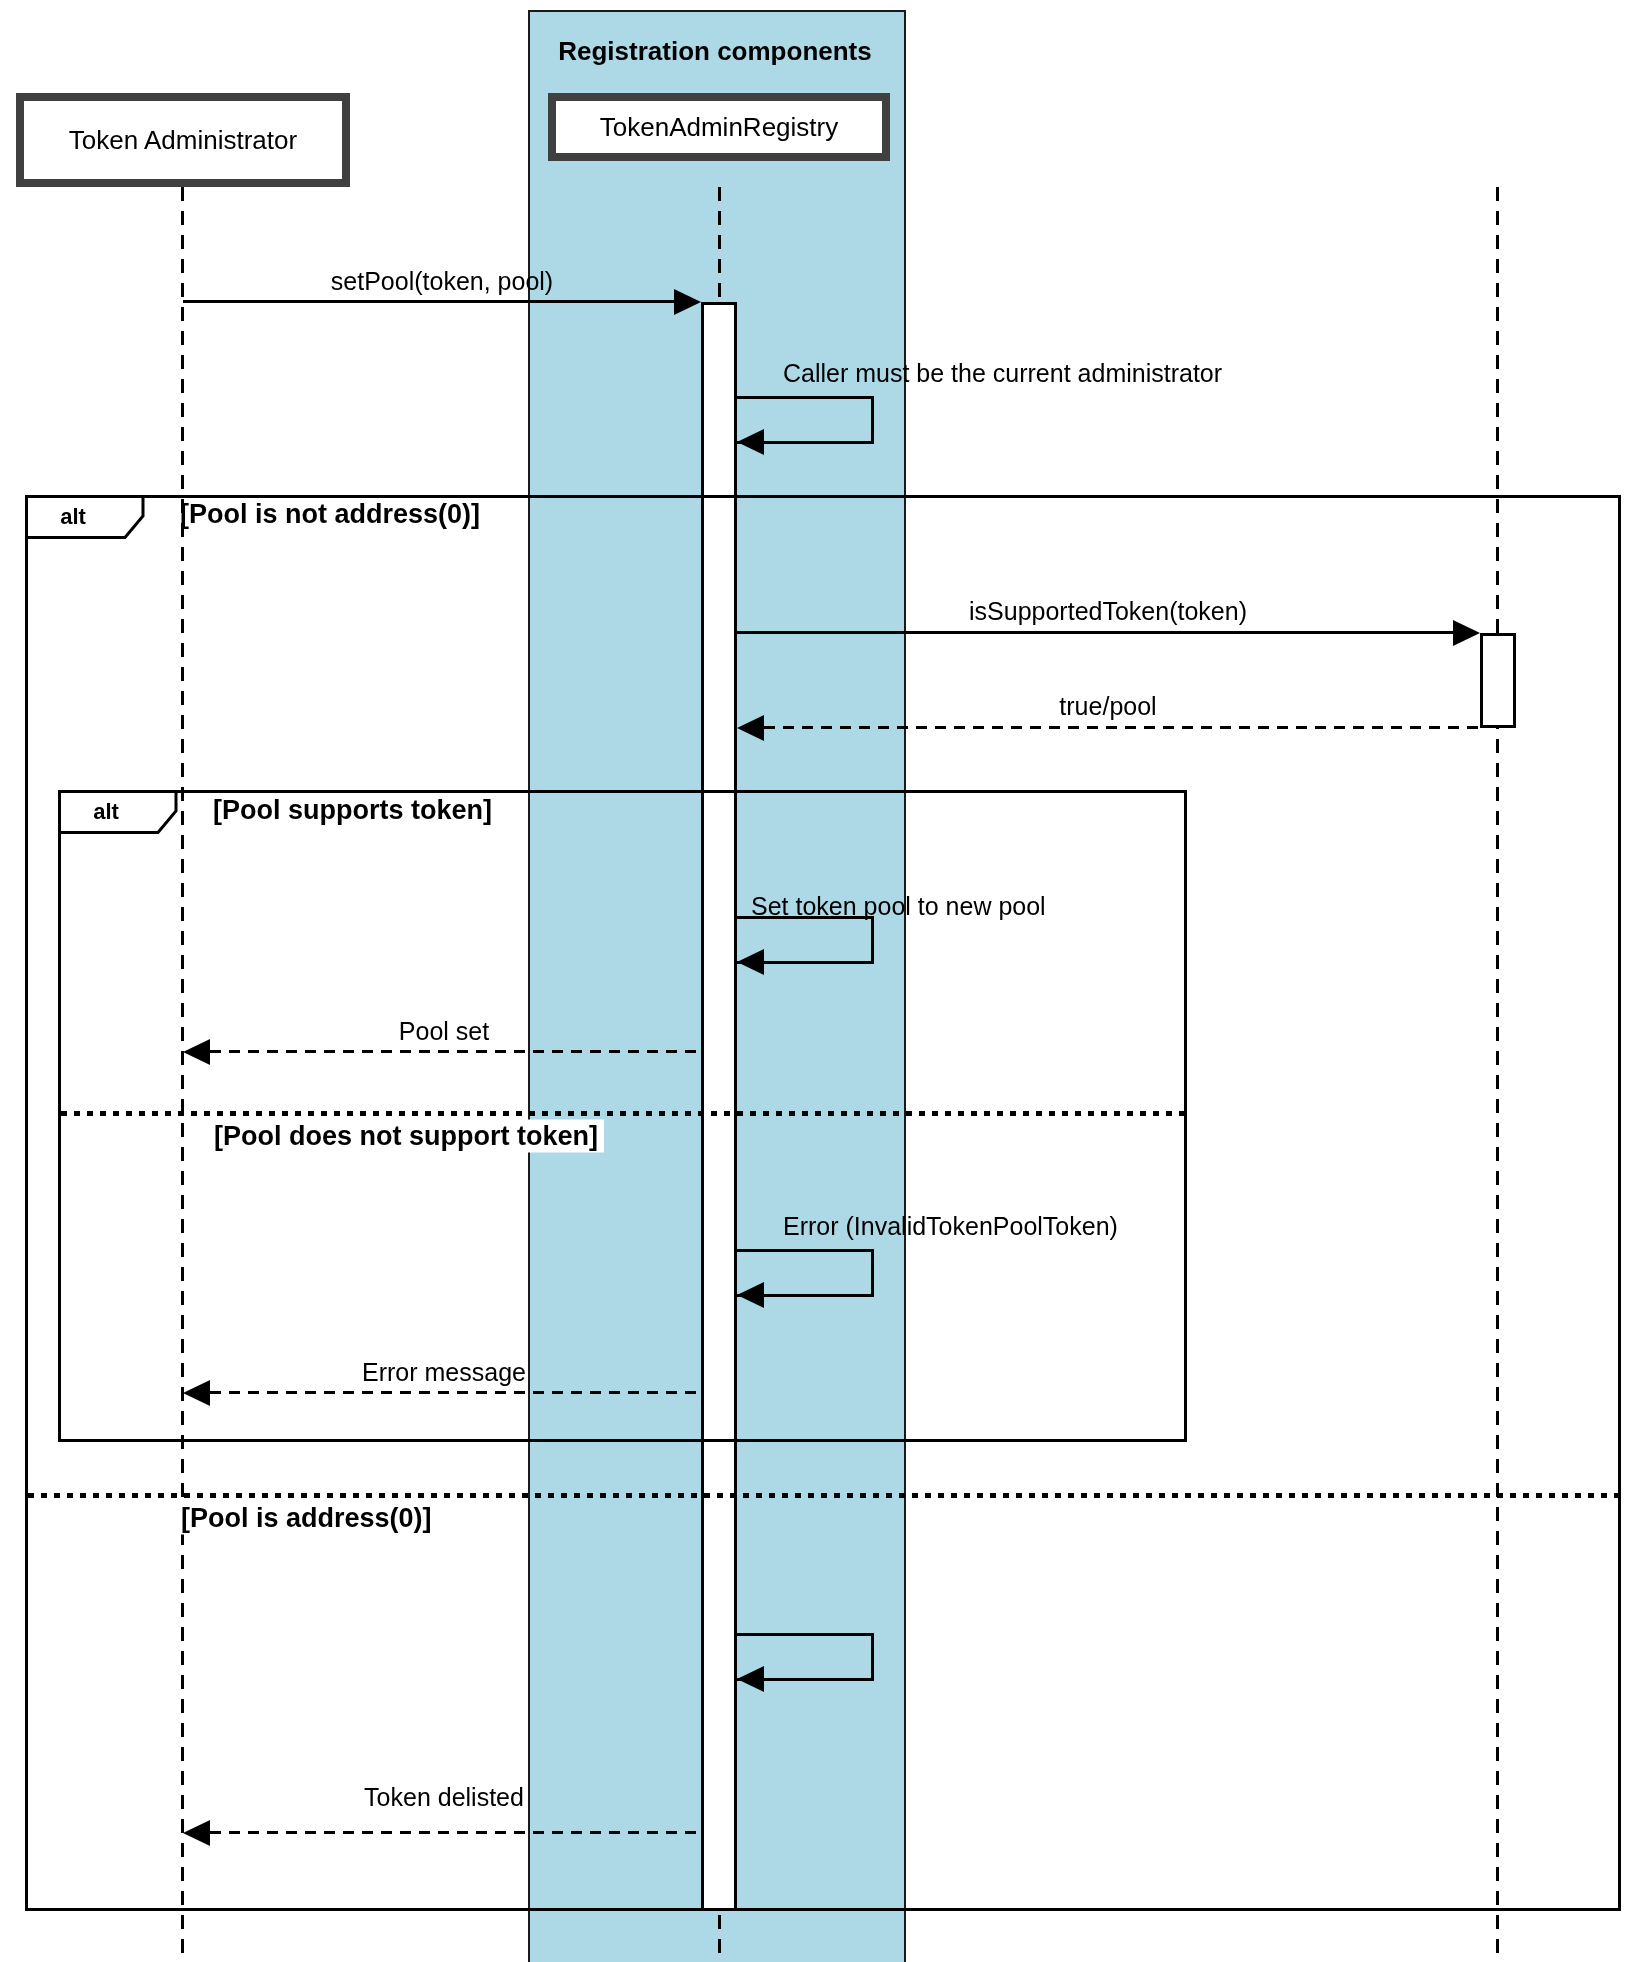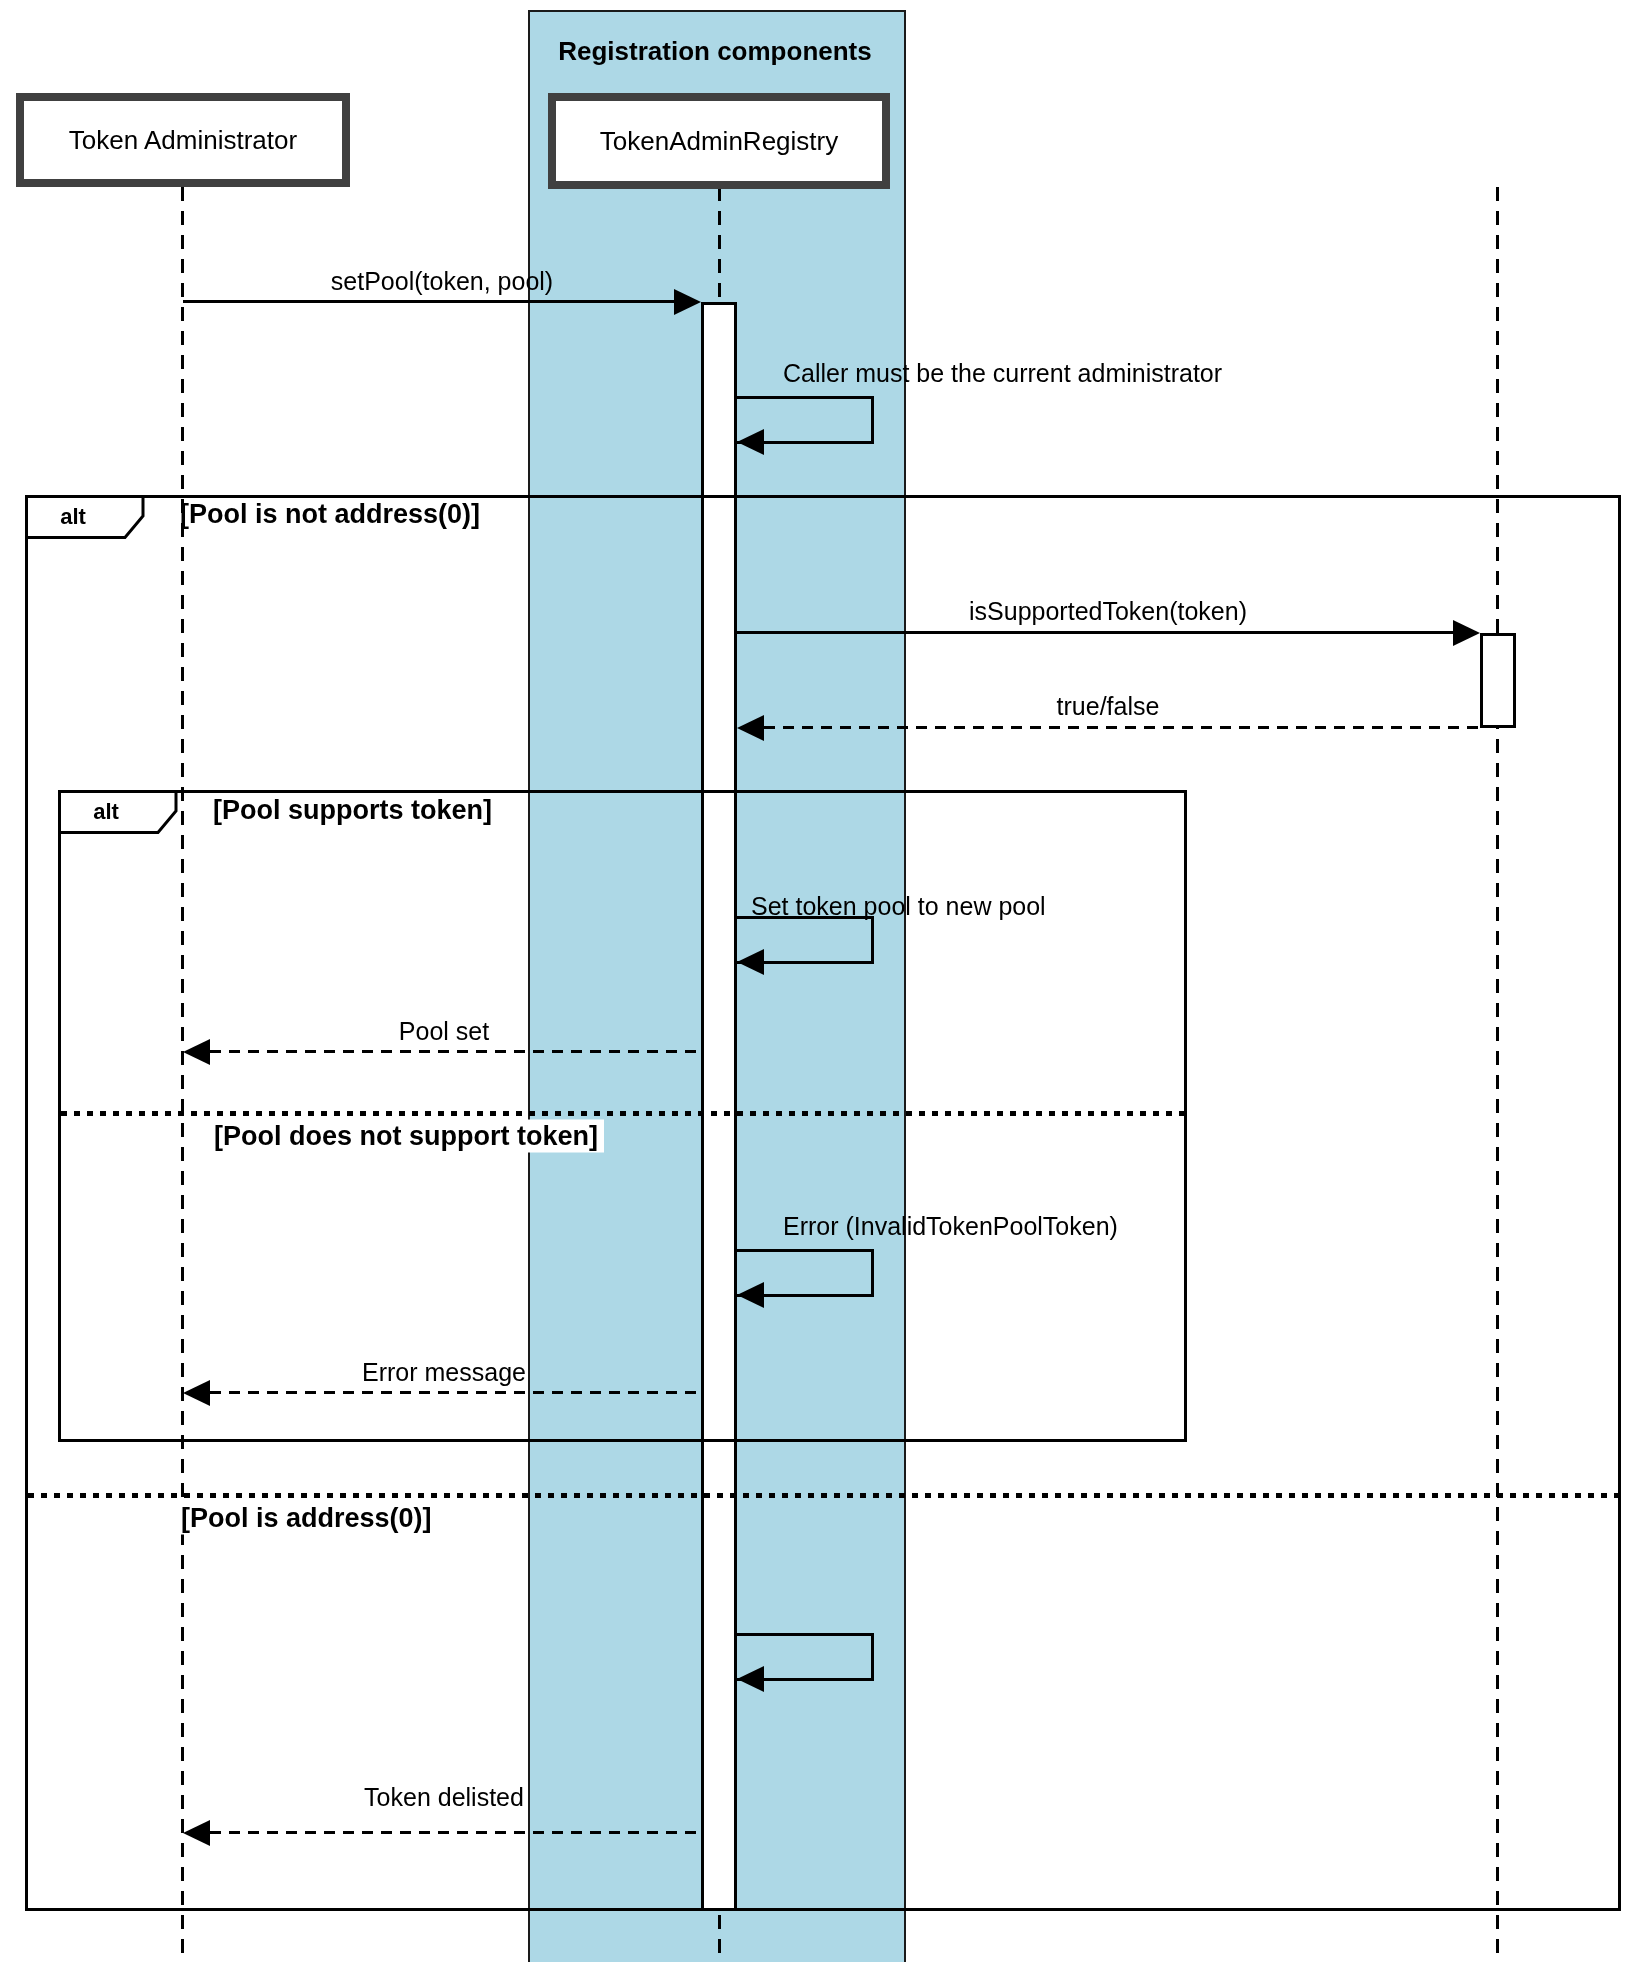--- a/index.html
+++ b/index.html
@@ -71,21 +71,21 @@
   <div class="abs band" style="left:528px;top:10px;width:374px;height:1952px;"></div>
   <div class="abs band-title" style="left:528px;top:36px;width:374px;">Registration components</div>
 
   <div class="abs lifeline" style="left:181px;top:187px;height:1775px;"></div>
   <div class="abs lifeline" style="left:718px;top:187px;height:1775px;"></div>
   <div class="abs lifeline" style="left:1496px;top:187px;height:1775px;"></div>
 
   <div class="abs pbox" style="left:16px;top:93px;width:334px;height:94px;">
     <span>Token Administrator</span>
   </div>
-  <div class="abs pbox" style="left:548px;top:93px;width:342px;height:96px;">
+  <div class="abs pbox" style="left:548px;top:93px;width:342px;height:68px;">
     <span>TokenAdminRegistry</span>
   </div>
 
   <div class="abs activation" style="left:701px;top:302px;width:36px;height:1609px;"></div>
   <div class="abs activation" style="left:1480px;top:633px;width:36px;height:95px;"></div>
 
   <div class="abs msg-label center-label" style="left:442px;top:281px;">setPool(token, pool)</div>
   <div class="abs mline" style="left:183px;top:300px;width:494px;"></div>
   <div class="abs head-right" style="left:674px;top:289px;"></div>
 
@@ -97,21 +97,21 @@
   <svg class="abs pentagon" style="left:25px;top:495px;" width="120" height="44" viewBox="0 0 120 44">
     <polygon points="1.5,1.5 118,1.5 118,21 100,42.5 1.5,42.5" fill="#ffffff" stroke="#000000" stroke-width="3"></polygon>
   </svg>
   <div class="abs alt-label" style="left:73px;top:517px;">alt</div>
   <div class="abs guard" style="left:180px;top:514px;">[Pool is not address(0)]</div>
 
   <div class="abs msg-label center-label" style="left:1108px;top:611px;">isSupportedToken(token)</div>
   <div class="abs mline" style="left:737px;top:631px;width:717px;"></div>
   <div class="abs head-right" style="left:1453px;top:620px;"></div>
 
-  <div class="abs msg-label center-label" style="left:1108px;top:706px;">true/false</div>
+  <div class="abs msg-label center-label" style="left:1108px;top:706px;">true/pool</div>
   <div class="abs mline-dashed" style="left:764px;top:726px;width:716px;"></div>
   <div class="abs head-left" style="left:737px;top:715px;"></div>
 
   <div class="abs frame" style="left:58px;top:790px;width:1129px;height:652px;"></div>
   <svg class="abs pentagon" style="left:58px;top:790px;" width="120" height="44" viewBox="0 0 120 44">
     <polygon points="1.5,1.5 118,1.5 118,21 100,42.5 1.5,42.5" fill="#ffffff" stroke="#000000" stroke-width="3"></polygon>
   </svg>
   <div class="abs alt-label" style="left:106px;top:812px;">alt</div>
   <div class="abs guard" style="left:213px;top:810px;">[Pool supports token]</div>
 

